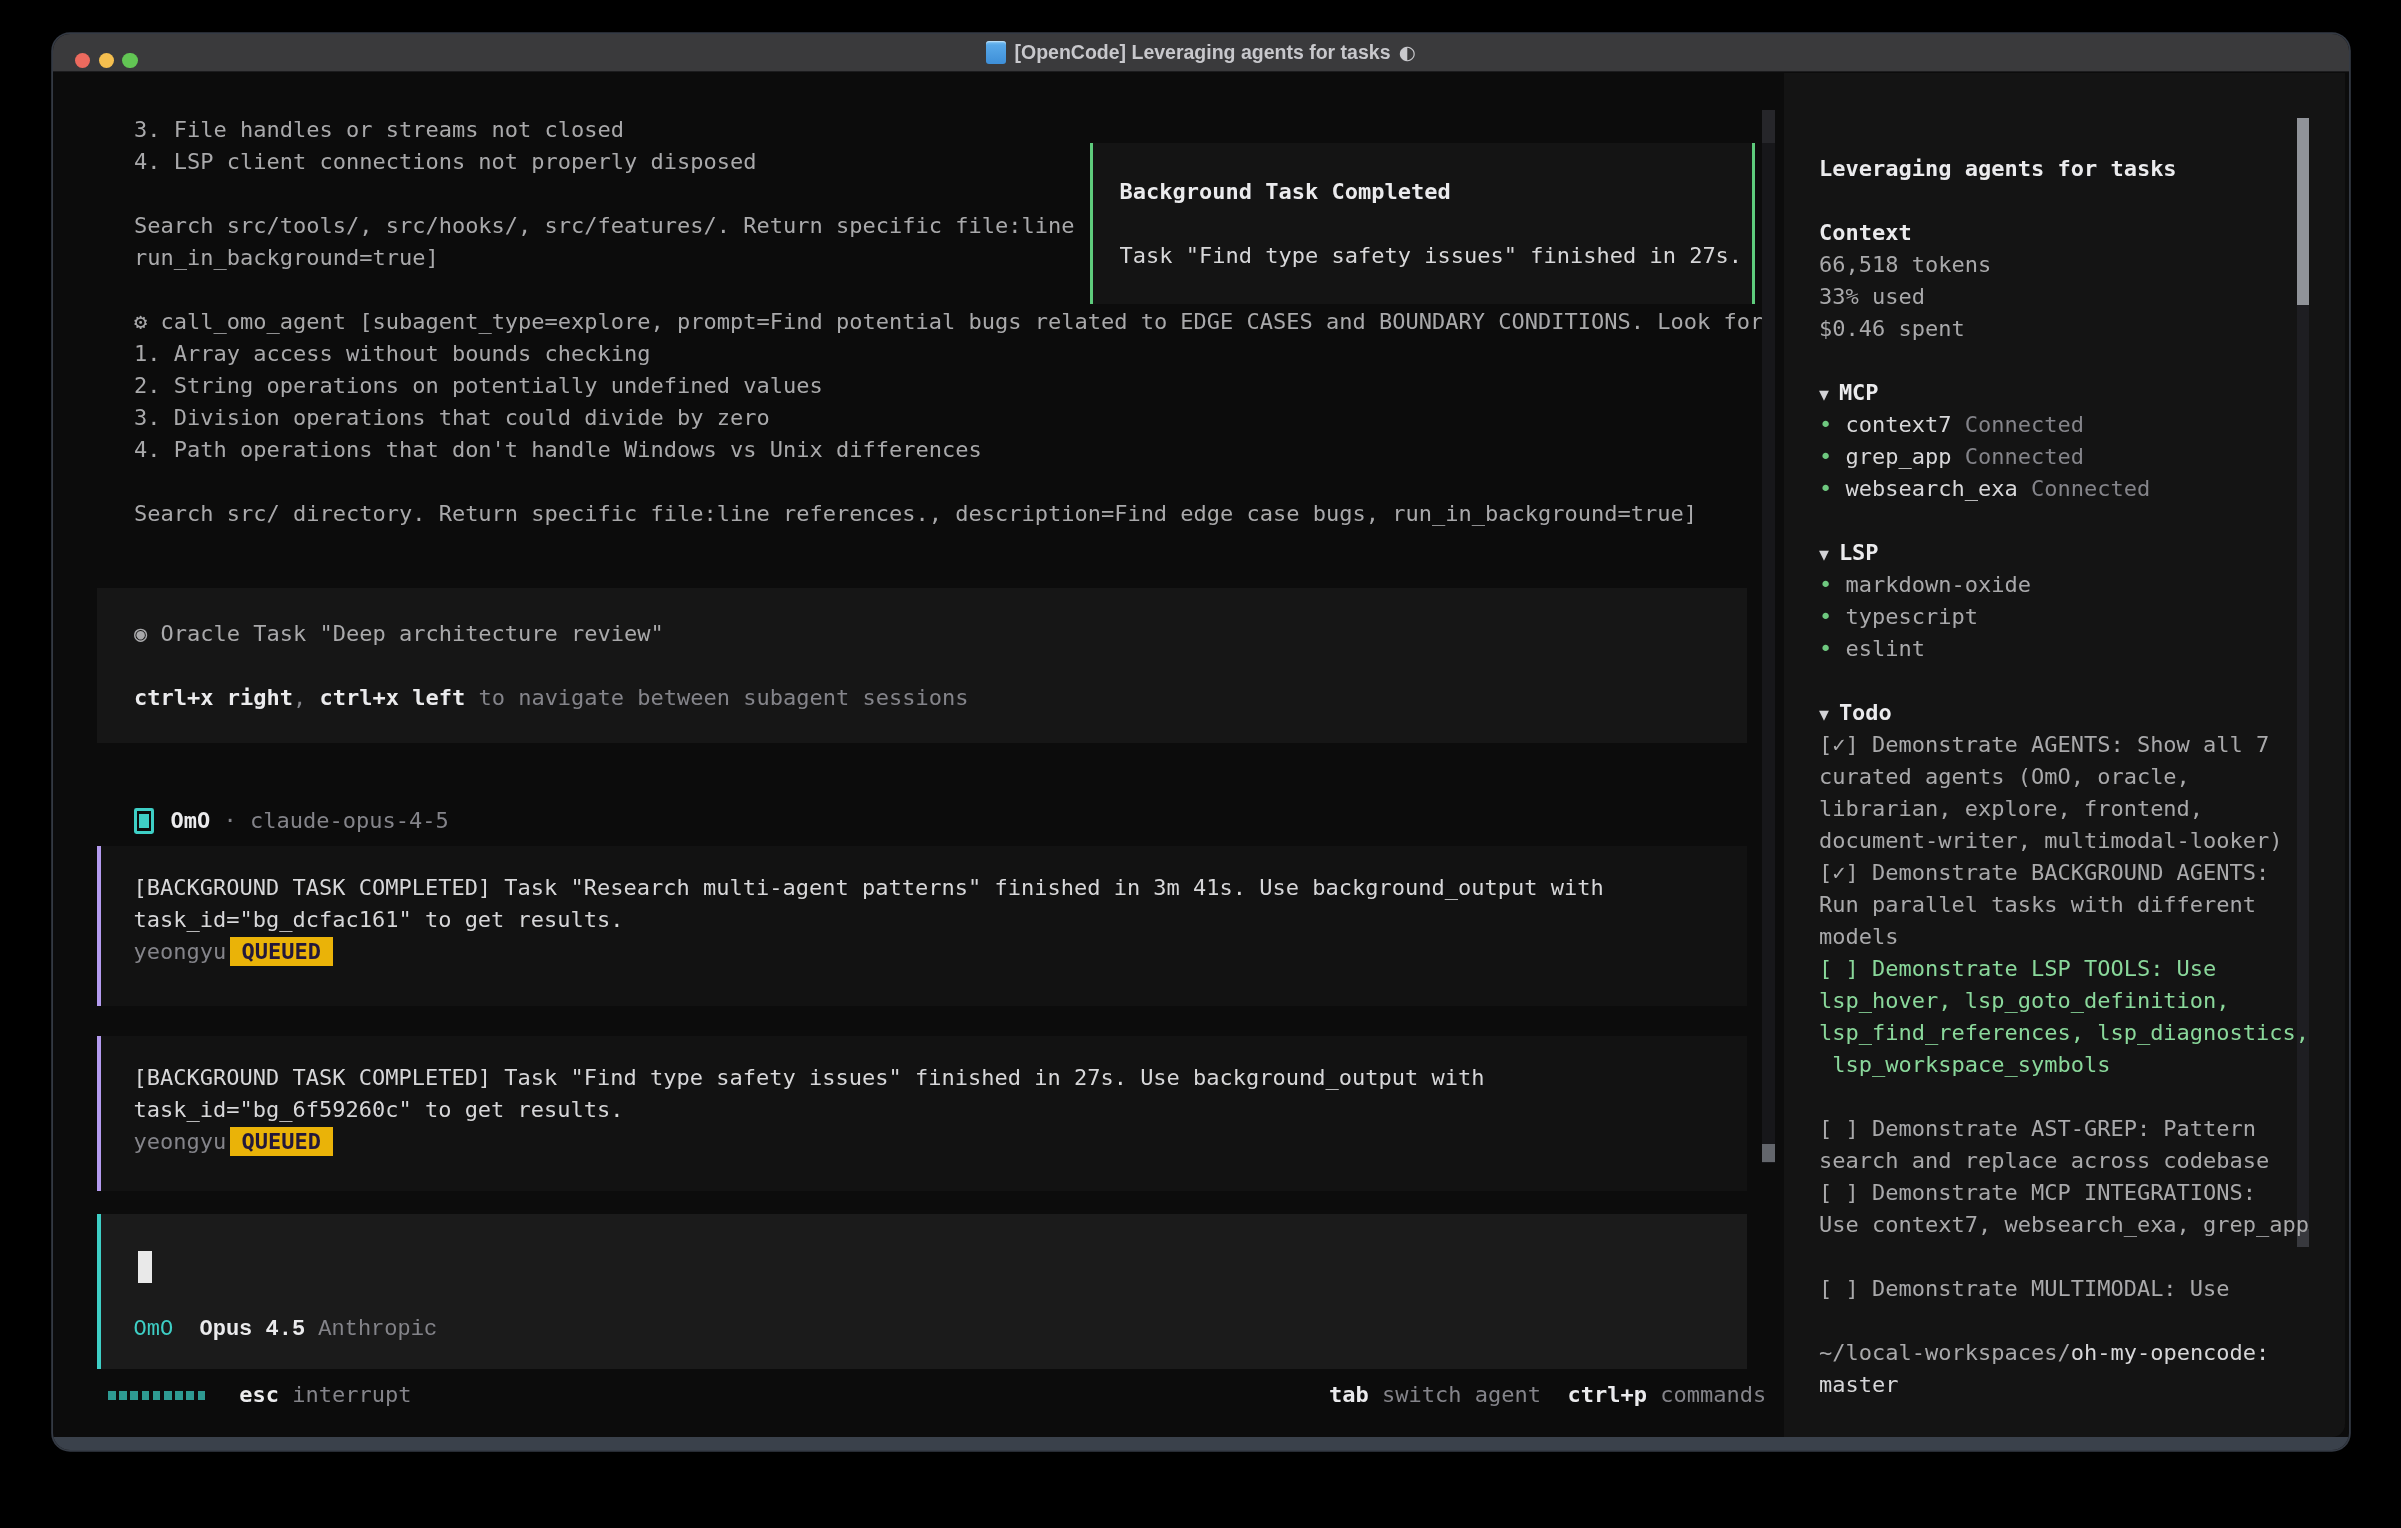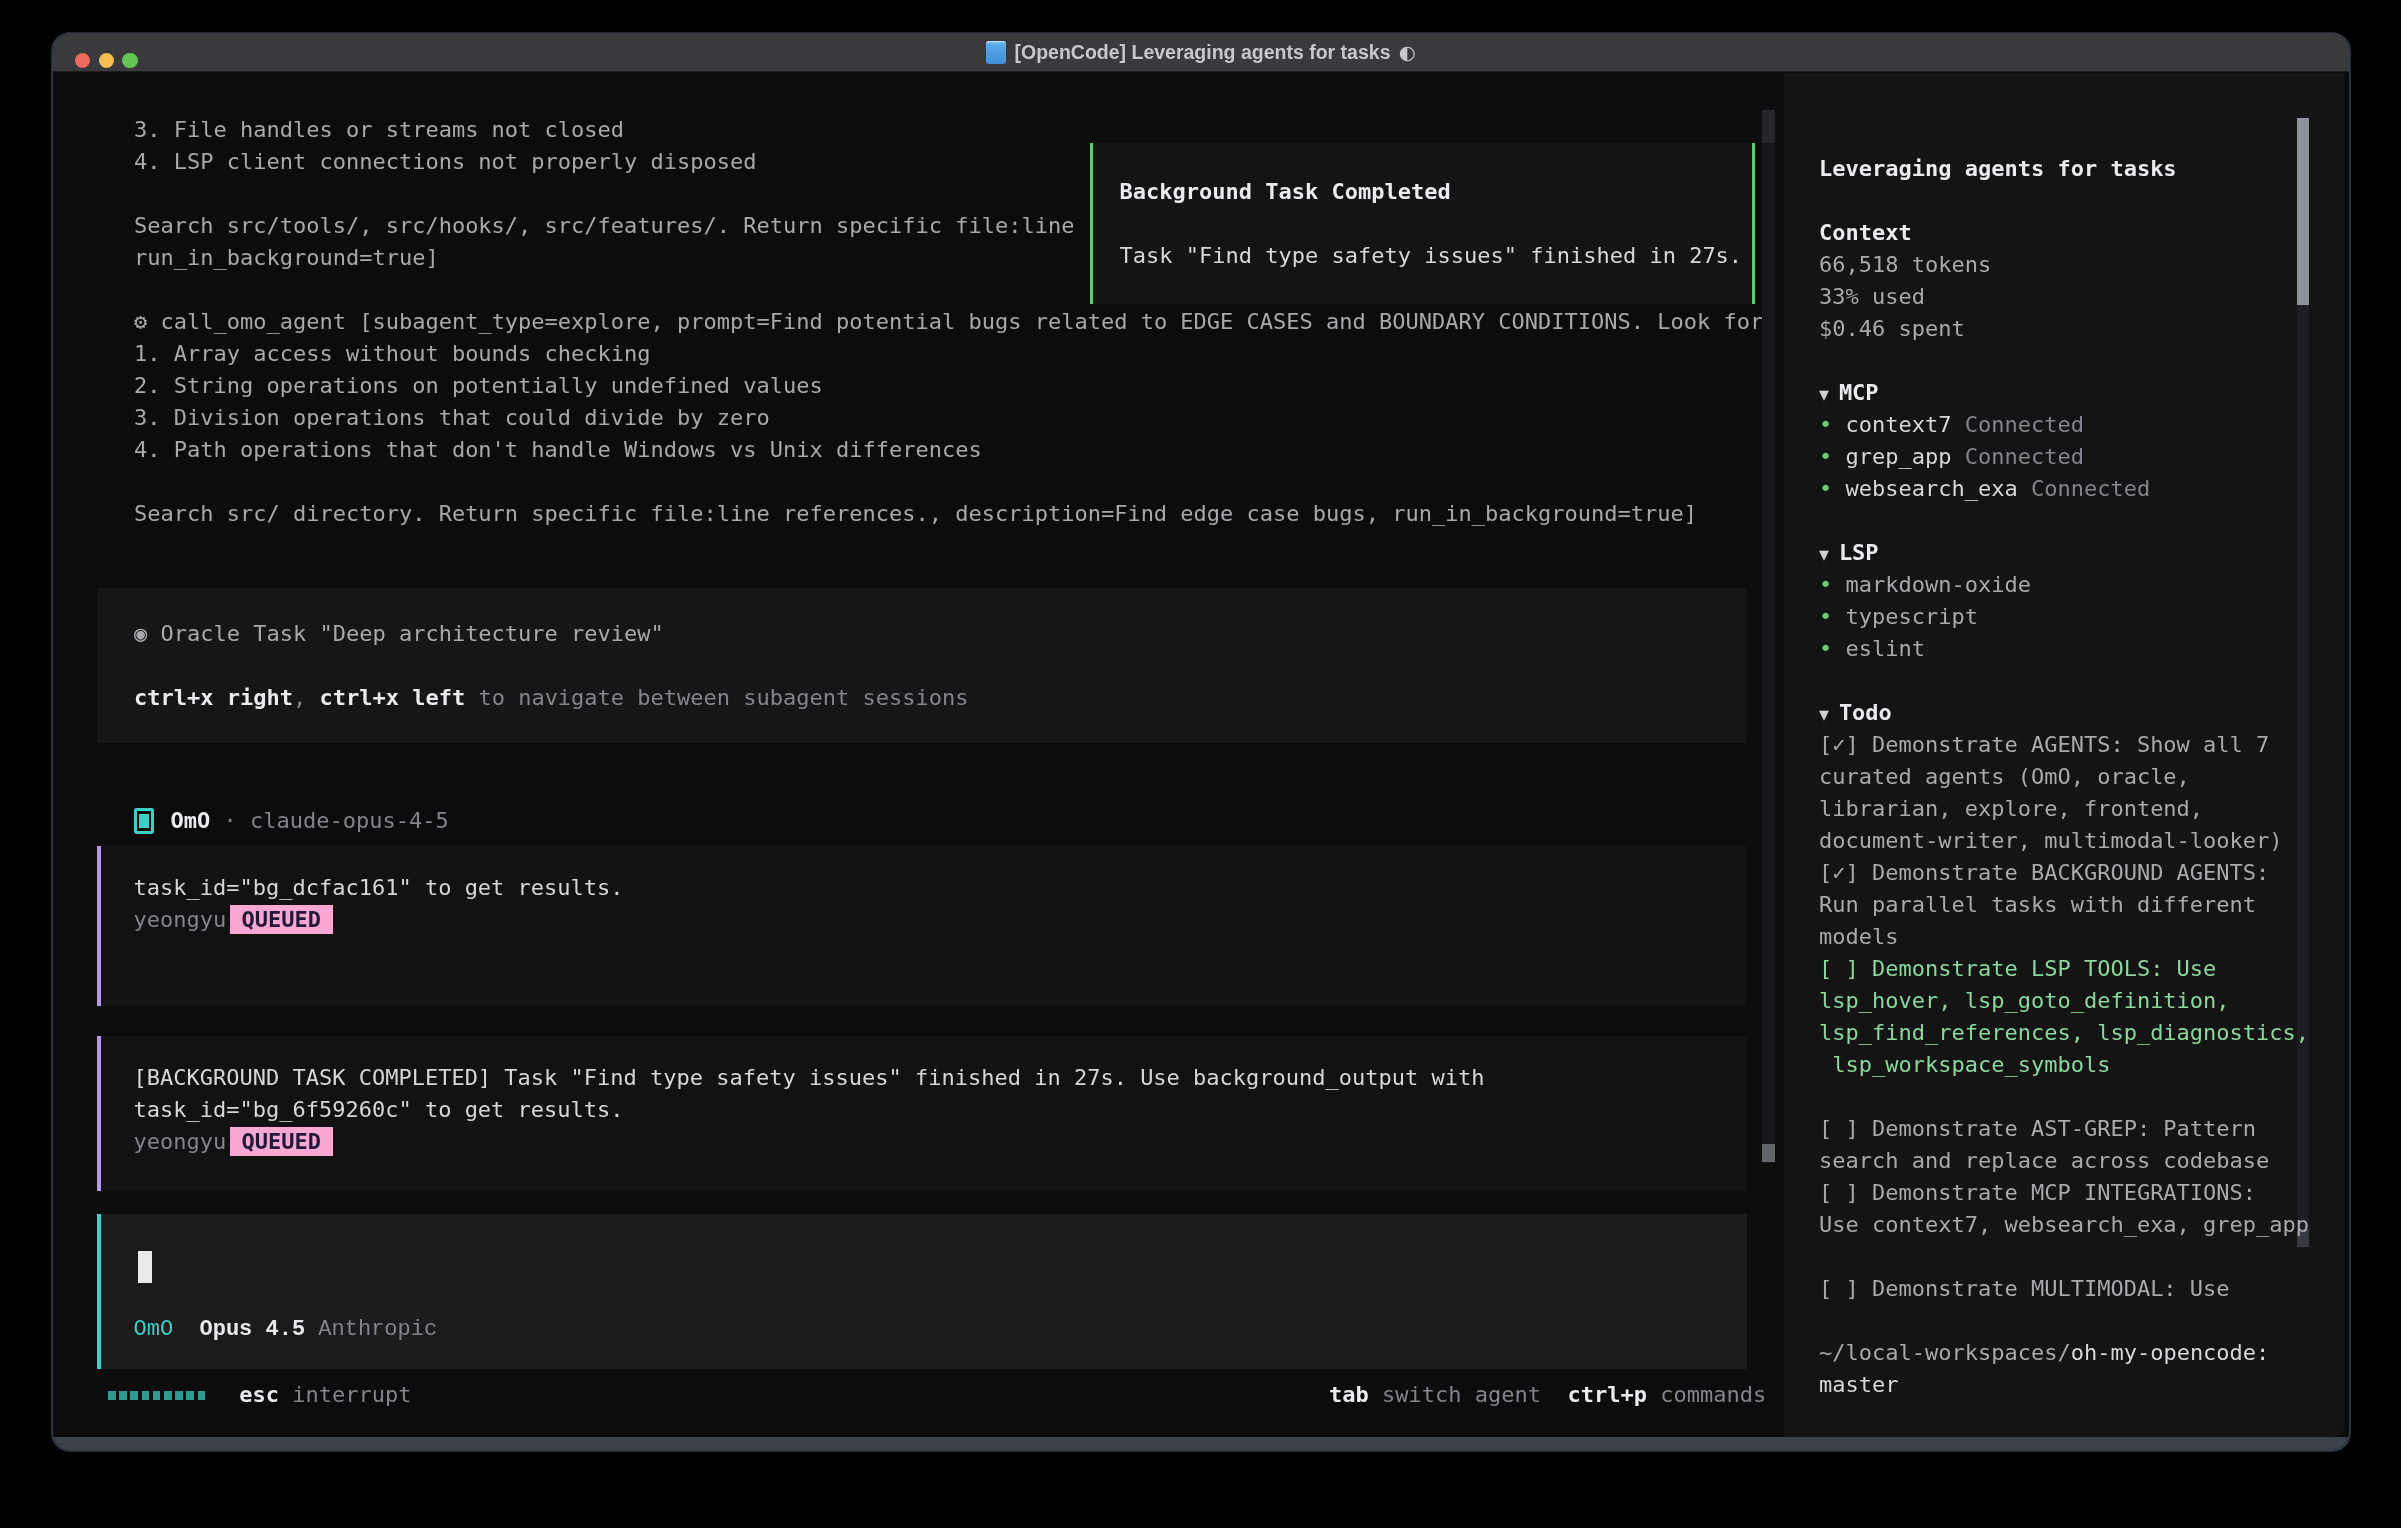--- a/index.html
+++ b/index.html
@@ -23,21 +23,21 @@
   .tline{height:32px;}
   .s-g{color:#a9a9ab;}
   .s-dim{color:#84848a;}
   .s-w2{color:#d7d7d9;}
   .s-w2b{color:#ebebed;font-weight:bold;}
   .s-wb{color:#ebebed;font-weight:bold;}
   .s-gr{color:#8ad89b;}
   .s-grb{color:#6ec87f;}
   .s-tl{color:#3ecfc6;}
   .s-tri{color:#d2d2d6;font-size:16.5px;}
-  .s-badge{background:#f9a8d4;color:#23183a;font-weight:bold;padding:1.8px 11.8px;margin-left:3.5px;}
+  .s-badge{background:#eab308;color:#23183a;font-weight:bold;padding:1.8px 11.8px;margin-left:3.5px;}
 
   .oracle-box{position:absolute;left:44px;top:554px;width:1650px;height:155px;background:#161616;padding:30px 0 0 37px;}
   .omo-header{position:absolute;left:81px;top:743px;height:32px;display:flex;align-items:center;margin-top:28px;}
   .icon-omo{display:inline-block;width:20px;height:26px;border:3px solid #3ecfc6;border-radius:2.4px;margin-right:16.5px;position:relative;}
   .icon-omo::after{content:"";position:absolute;left:2.4px;top:3px;width:9.5px;height:14px;background:#3ecfc6;}
 
   .msg-block{position:absolute;left:44px;width:1650px;height:160px;background:#121212;border-left:4.1px solid #b49bef;padding:26px 0 0 32.5px;}
   .block-1{top:812px;}
   .block-2{top:1002px;height:155px;}
 
@@ -85,21 +85,21 @@
 
   <div class="toast mono"><div class="tline"><span class="s-wb">Background Task Completed</span></div><div class="tline">&nbsp;</div><div class="tline"><span class="s-w2">Task "Find type safety issues" finished in 27s.</span></div></div>
 
   <div class="oracle-box mono"><div class="tline"><span class="s-g">◉ Oracle Task "Deep architecture review"</span></div><div class="tline">&nbsp;</div><div class="tline"><span class="s-wb">ctrl+x right</span><span class="s-dim">, </span><span class="s-wb">ctrl+x left</span><span class="s-dim"> to navigate between subagent sessions</span></div></div>
 
   <div class="omo-header mono">
     <span class="icon-omo"></span>
     <span><div class="tline"><span class="s-wb">OmO</span><span class="s-dim"> · </span><span class="s-dim">claude-opus-4-5</span></div></span>
   </div>
 
-  <div class="msg-block block-1 mono"><div class="tline"><span class="s-w2">task_id="bg_dcfac161" to get results.</span></div><div class="tline"><span class="s-dim">yeongyu</span><span class="s-badge">QUEUED</span></div></div>
+  <div class="msg-block block-1 mono"><div class="tline"><span class="s-w2">[BACKGROUND TASK COMPLETED] Task "Research multi-agent patterns" finished in 3m 41s. Use background_output with</span></div><div class="tline"><span class="s-w2">task_id="bg_dcfac161" to get results.</span></div><div class="tline"><span class="s-dim">yeongyu</span><span class="s-badge">QUEUED</span></div></div>
 
   <div class="msg-block block-2 mono"><div class="tline"><span class="s-w2">[BACKGROUND TASK COMPLETED] Task "Find type safety issues" finished in 27s. Use background_output with</span></div><div class="tline"><span class="s-w2">task_id="bg_6f59260c" to get results.</span></div><div class="tline"><span class="s-dim">yeongyu</span><span class="s-badge">QUEUED</span></div></div>
 
   <div class="input-box mono">
     <div class="cursor"></div>
     <div class="model-line"><div class="tline"><span class="s-tl">OmO</span><span class="s-g">  </span><span class="s-wb">Opus 4.5</span><span class="s-g"> </span><span class="s-dim">Anthropic</span></div></div>
   </div>
 
   <div class="statusbar-left mono">
     <span class="spinner"><span class="dot"></span><span class="dot"></span><span class="dot"></span><span class="dot"></span><span class="dot"></span><span class="dot"></span><span class="dot"></span><span class="dot"></span><span class="dot"></span></span>

